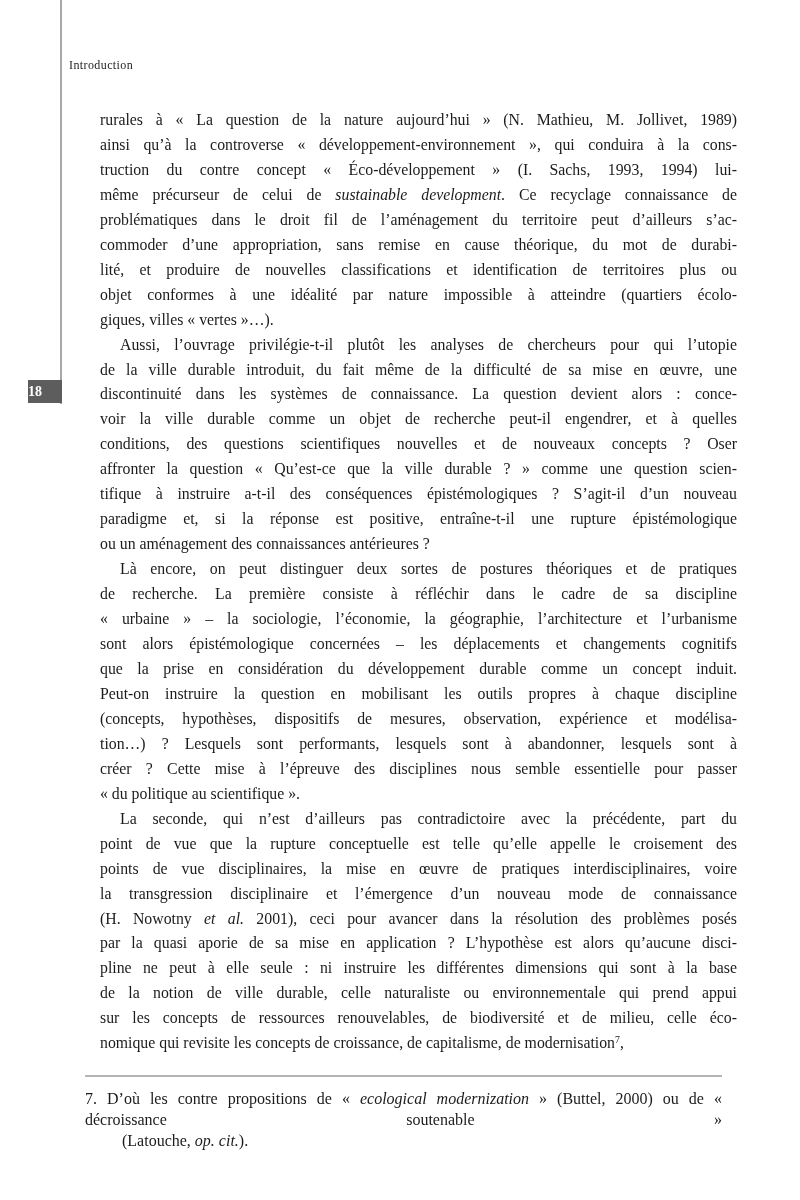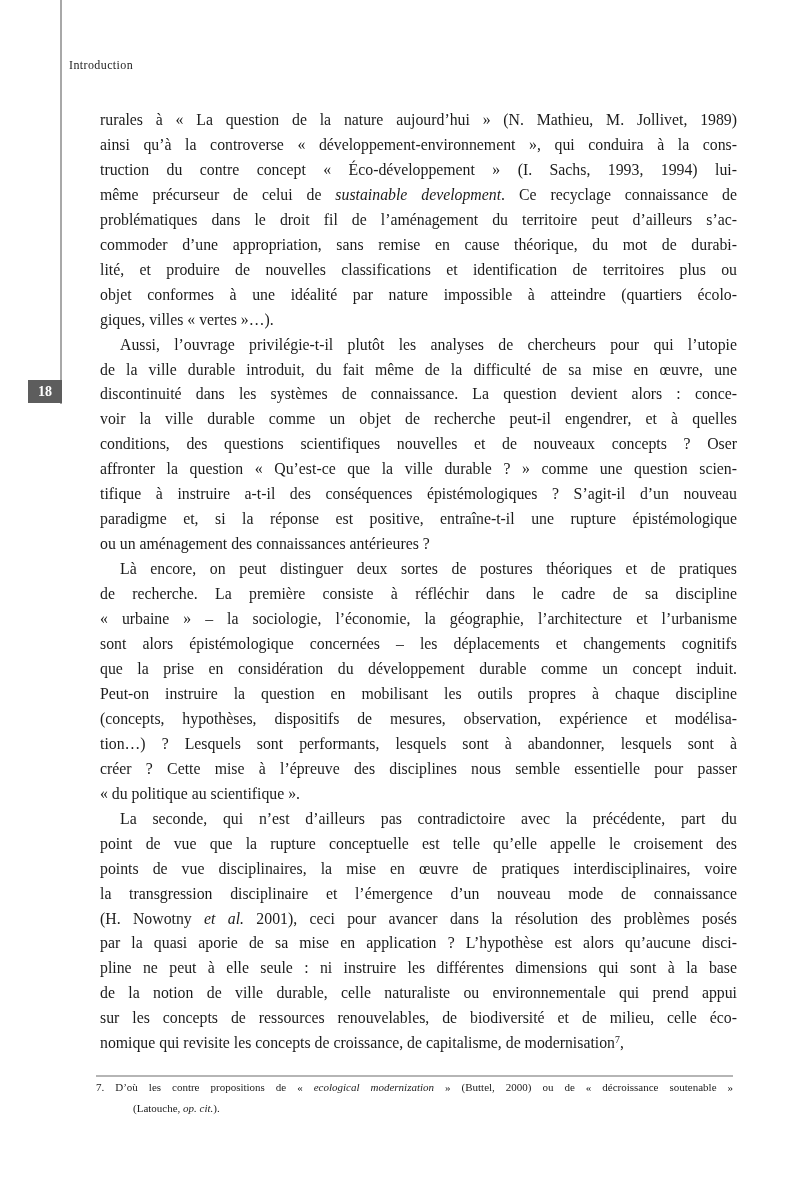--- a/index.html
+++ b/index.html
@@ -16,21 +16,21 @@
     position:absolute;left:60px;top:0;
     width:2px;height:404px;
     background:var(--rule-color,#a8a8a8);
   }
   .page-badge{
     position:absolute;left:28px;top:380px;
     width:34px;height:23px;
     background:var(--badge-bg,#5d5d5d);
     color:var(--badge-text,#ffffff);
     font-size:14px;font-weight:bold;
-    text-align:center;line-height:23px;
+    text-align:left;line-height:23px;
   }
   .running-header{
     position:absolute;left:69px;top:58px;
     font-size:12px;letter-spacing:0.4px;
     color:#1f1f1f;
   }
   .body-text{
     position:absolute;left:100px;top:108px;
     width:637px;
     font-size:15.8px;
@@ -46,25 +46,25 @@
   }
   .line.last{text-align-last:left;}
   .para.indent .line:first-child{text-indent:20px;}
   .it{font-style:italic;}
   .sup{
     font-size:0.62em;
     vertical-align:0.55em;
     line-height:0;
   }
   .footnote{
-    position:absolute;left:96px;top:1075px;
+    position:absolute;left:85px;top:1075px;
     width:637px;
     border-top:2px solid var(--footnote-rule,#b5b5b5);
-    padding-top:0;
-    font-size:11px;
+    padding-top:12px;
+    font-size:16px;
     line-height:20.8px;
     color:var(--text-color,#1b1b1b);
   }
   .footnote .line{text-align:justify;text-align-last:justify;}
   .footnote .line.last{text-align-last:left;margin-left:37px;}
 </style>
 </head>
 <body>
 
 <div class="page" style="--text-color: #1b1b1b; --rule-color: #a8a8a8; --badge-bg: #5d5d5d; --badge-text: #ffffff; --footnote-rule: #b5b5b5;">

